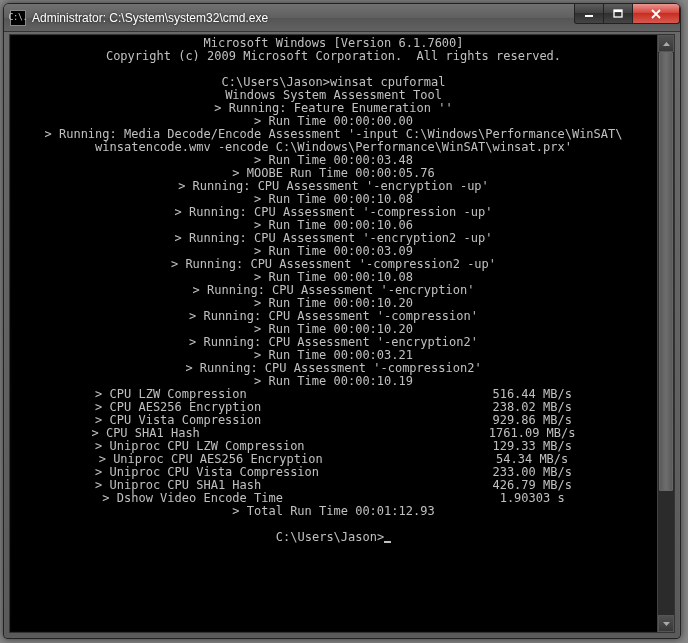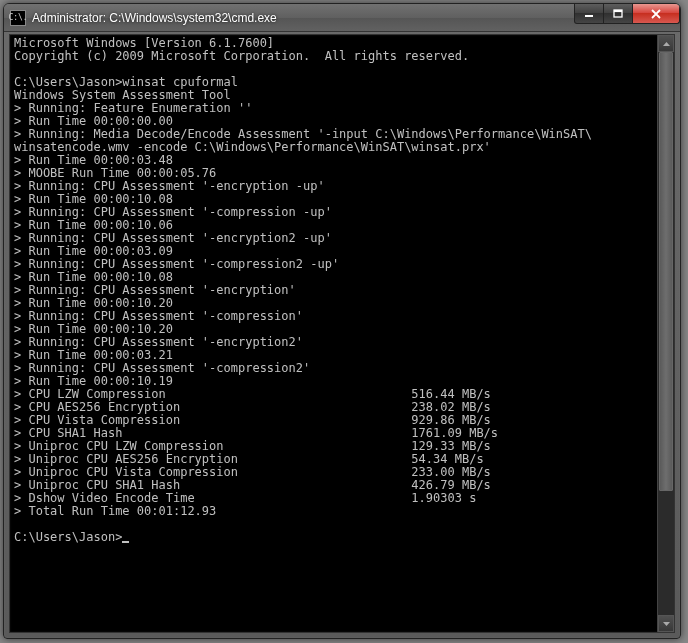--- a/index.html
+++ b/index.html
@@ -93,20 +93,21 @@
   .terminal {
     flex: 1;
     padding: 2px 4px;
     color: #c0c0c0;
     font-family: 'Lucida Console', 'Consolas', monospace;
     font-size: 12px;
     line-height: 13px;
     white-space: pre;
     overflow: hidden;
     letter-spacing: 0;
+    text-align: center;
   }
   .scrollbar {
     width: 17px;
     background: #2b2b2b;
     border-left: 1px solid #444;
     display: flex;
     flex-direction: column;
   }
   .scroll-btn {
     height: 17px;
@@ -140,21 +141,21 @@
     vertical-align: bottom;
     margin-bottom: 1px;
   }
 </style>
 </head>
 <body>
 
 <div class="window">
   <div class="titlebar">
     <div class="app-icon">C:\.</div>
-    <div class="title-text">Administrator: C:\Windows\system32\cmd.exe</div>
+    <div class="title-text">Administrator: C:\System\system32\cmd.exe</div>
     <div class="window-controls">
       <div class="win-btn min">
         <svg width="10" height="10" viewBox="0 0 10 10">
             <rect x="1" y="6" width="8" height="2" fill="#fff"></rect>
           </svg>
       </div>
       <div class="win-btn max">
         <svg width="10" height="10" viewBox="0 0 10 10">
             <rect x="1" y="1" width="8" height="7" fill="none" stroke="#fff" stroke-width="1.3"></rect>
             <rect x="1" y="1" width="8" height="2" fill="#fff"></rect>

